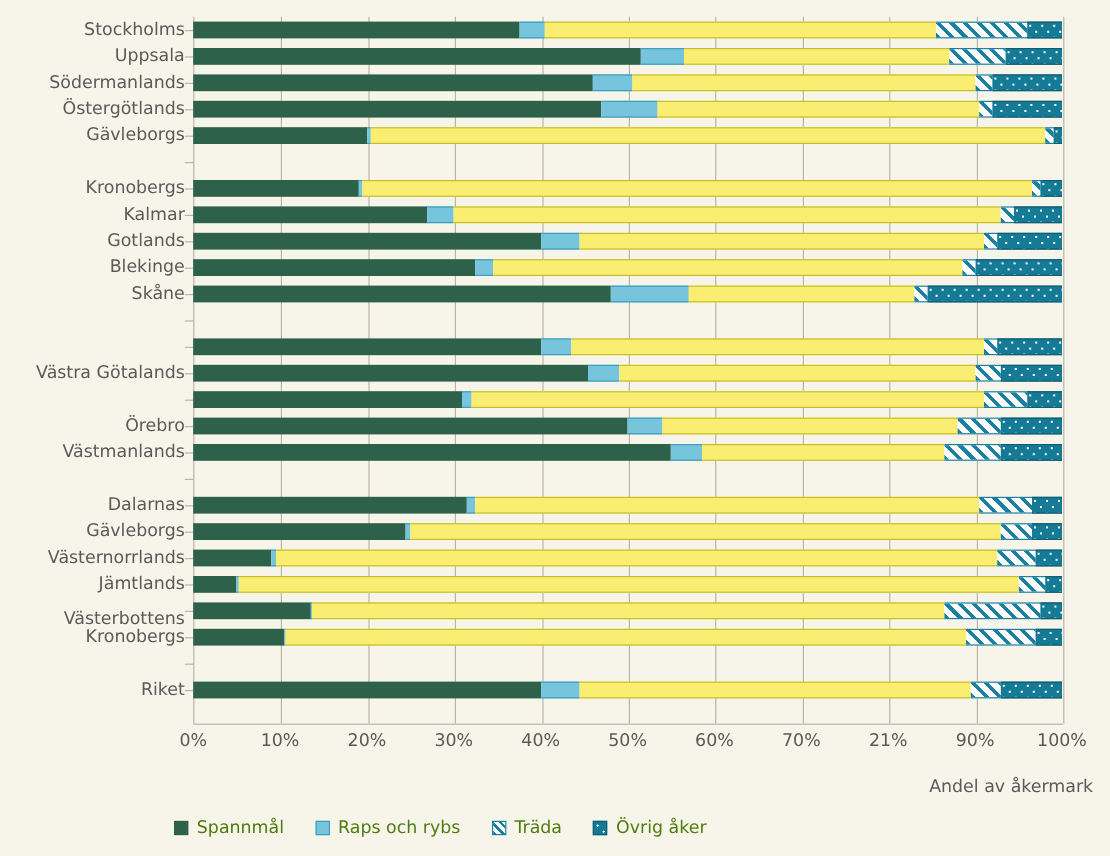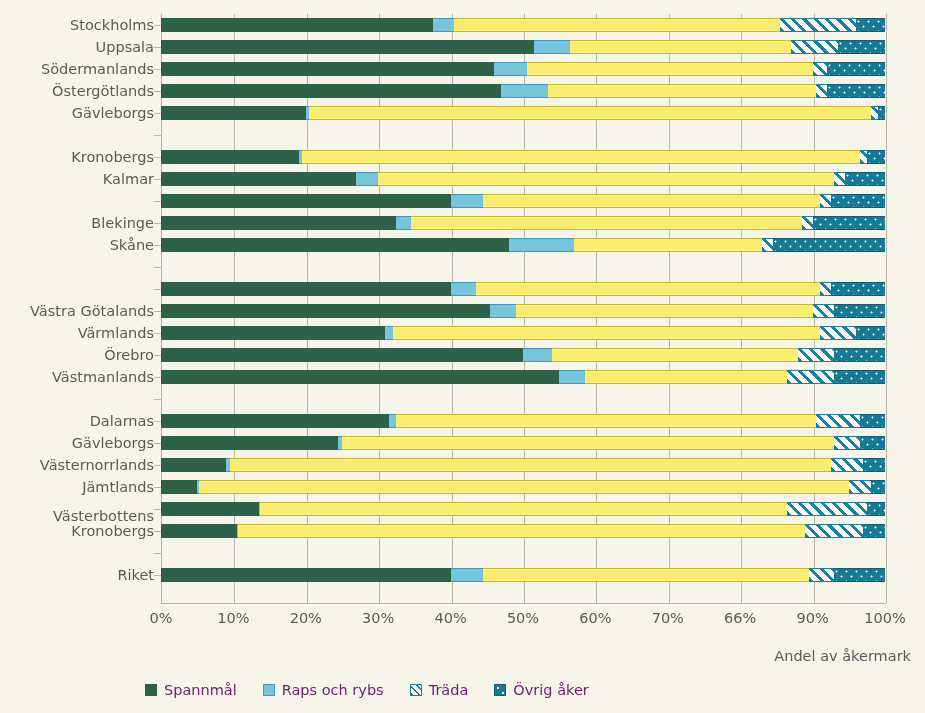--- a/index.html
+++ b/index.html
@@ -77,21 +77,21 @@
   
   .axis-title{
     position:absolute;right:14px;top:648px;
     font-size:14.5px;color:#5a5a5a;
   }
 
   
   .legend{
     position:absolute;left:145px;top:682px;
     display:flex;align-items:center;gap:26px;
-    font-size:14.5px;color:#701a75;
+    font-size:14.5px;color:#4d7c0f;
   }
   .legend-item{display:flex;align-items:center;gap:7px;white-space:nowrap;}
   .swatch{width:12px;height:12px;display:inline-block;box-sizing:border-box;}
   .swatch.spannmal{background:#2d6149;}
   .swatch.raps{background:#77c5dd;border:1px solid #3f9ebb;}
   .swatch.vall{background:#f9ee72;border:1px solid #c9bd2e;}
   .swatch.trada{
     background-color:#ffffff;
     background-image:repeating-linear-gradient(45deg,
         #1a7fa0 0px,#1a7fa0 2px,#ffffff 2px,#ffffff 5px);
@@ -129,25 +129,25 @@
 
   <div class="ylabels" id="ylabels">
       <div class="ylabel" style="top: 0px;">Stockholms</div>
       <div class="ylabel" style="top: 22px;">Uppsala</div>
       <div class="ylabel" style="top: 44px;">Södermanlands</div>
       <div class="ylabel" style="top: 66px;">Östergötlands</div>
       <div class="ylabel" style="top: 88px;">Gävleborgs</div>
       <div class="ylabel" style="top: 110px;"></div>
       <div class="ylabel" style="top: 132px;">Kronobergs</div>
       <div class="ylabel" style="top: 154px;">Kalmar</div>
+      <div class="ylabel" style="top: 176px;">Gotlands</div>
       <div class="ylabel" style="top: 198px;">Blekinge</div>
       <div class="ylabel" style="top: 220px;">Skåne</div>
       <div class="ylabel" style="top: 242px;"></div>
       <div class="ylabel" style="top: 286px;">Västra Götalands</div>
-      <div class="ylabel" style="top: 308px;">Värmlands</div>
       <div class="ylabel" style="top: 330px;">Örebro</div>
       <div class="ylabel" style="top: 352px;">Västmanlands</div>
       <div class="ylabel" style="top: 374px;"></div>
       <div class="ylabel" style="top: 396px;">Dalarnas</div>
       <div class="ylabel" style="top: 418px;">Gävleborgs</div>
       <div class="ylabel" style="top: 440px; text-align: right;">Västernorrlands</div>
       <div class="ylabel" style="top: 462px;">Jämtlands</div>
       <div class="ylabel" style="top: 491px;">Västerbottens</div>
       <div class="ylabel" style="top: 506px;">Kronobergs</div>
       <div class="ylabel" style="top: 528px;"></div>
@@ -391,21 +391,21 @@
 
   <div class="xlabels" id="xlabels">
       <div class="xlabel" style="left: 161px;">0%</div>
       <div class="xlabel" style="left: 233.4px;">10%</div>
       <div class="xlabel" style="left: 305.8px;">20%</div>
       <div class="xlabel" style="left: 378.2px;">30%</div>
       <div class="xlabel" style="left: 450.6px;">40%</div>
       <div class="xlabel" style="left: 523px;">50%</div>
       <div class="xlabel" style="left: 595.4px;">60%</div>
       <div class="xlabel" style="left: 667.8px;">70%</div>
-      <div class="xlabel" style="left: 740.2px;">66%</div>
+      <div class="xlabel" style="left: 740.2px;">21%</div>
       <div class="xlabel" style="left: 812.6px;">90%</div>
       <div class="xlabel" style="left: 885px;">100%</div>
     </div>
 
   <div class="axis-title">Andel av åkermark</div>
 
   <div class="legend" id="legend">
       <div class="legend-item">
         <span class="swatch spannmal"></span>
         <span>Spannmål</span>

